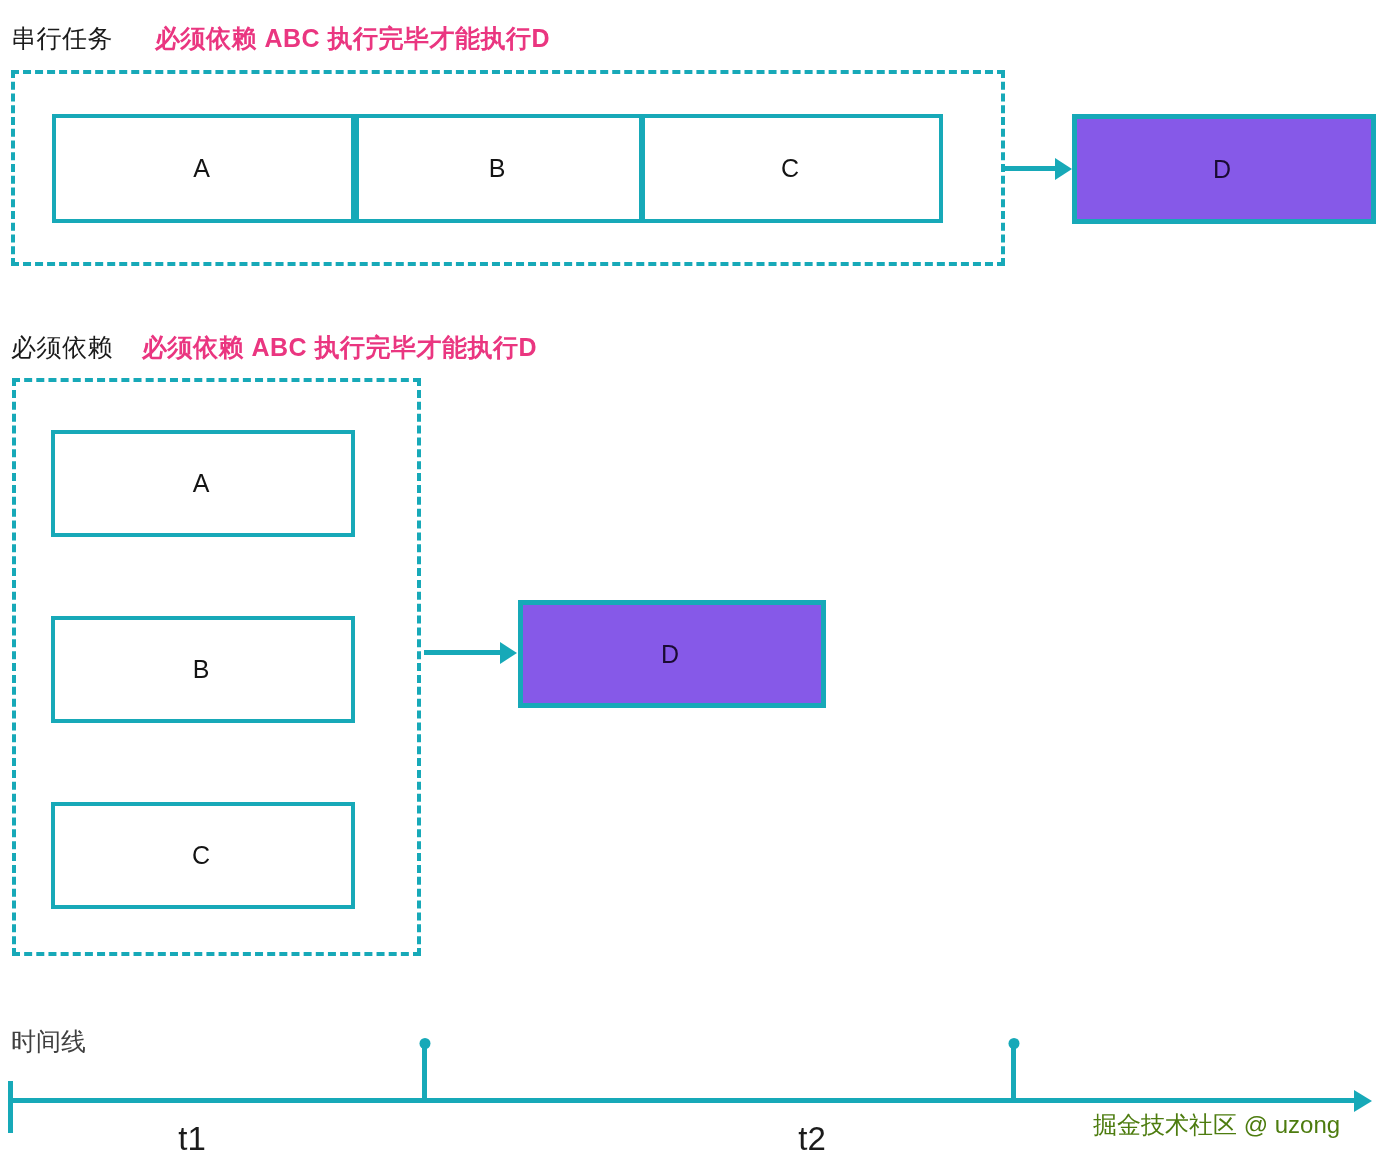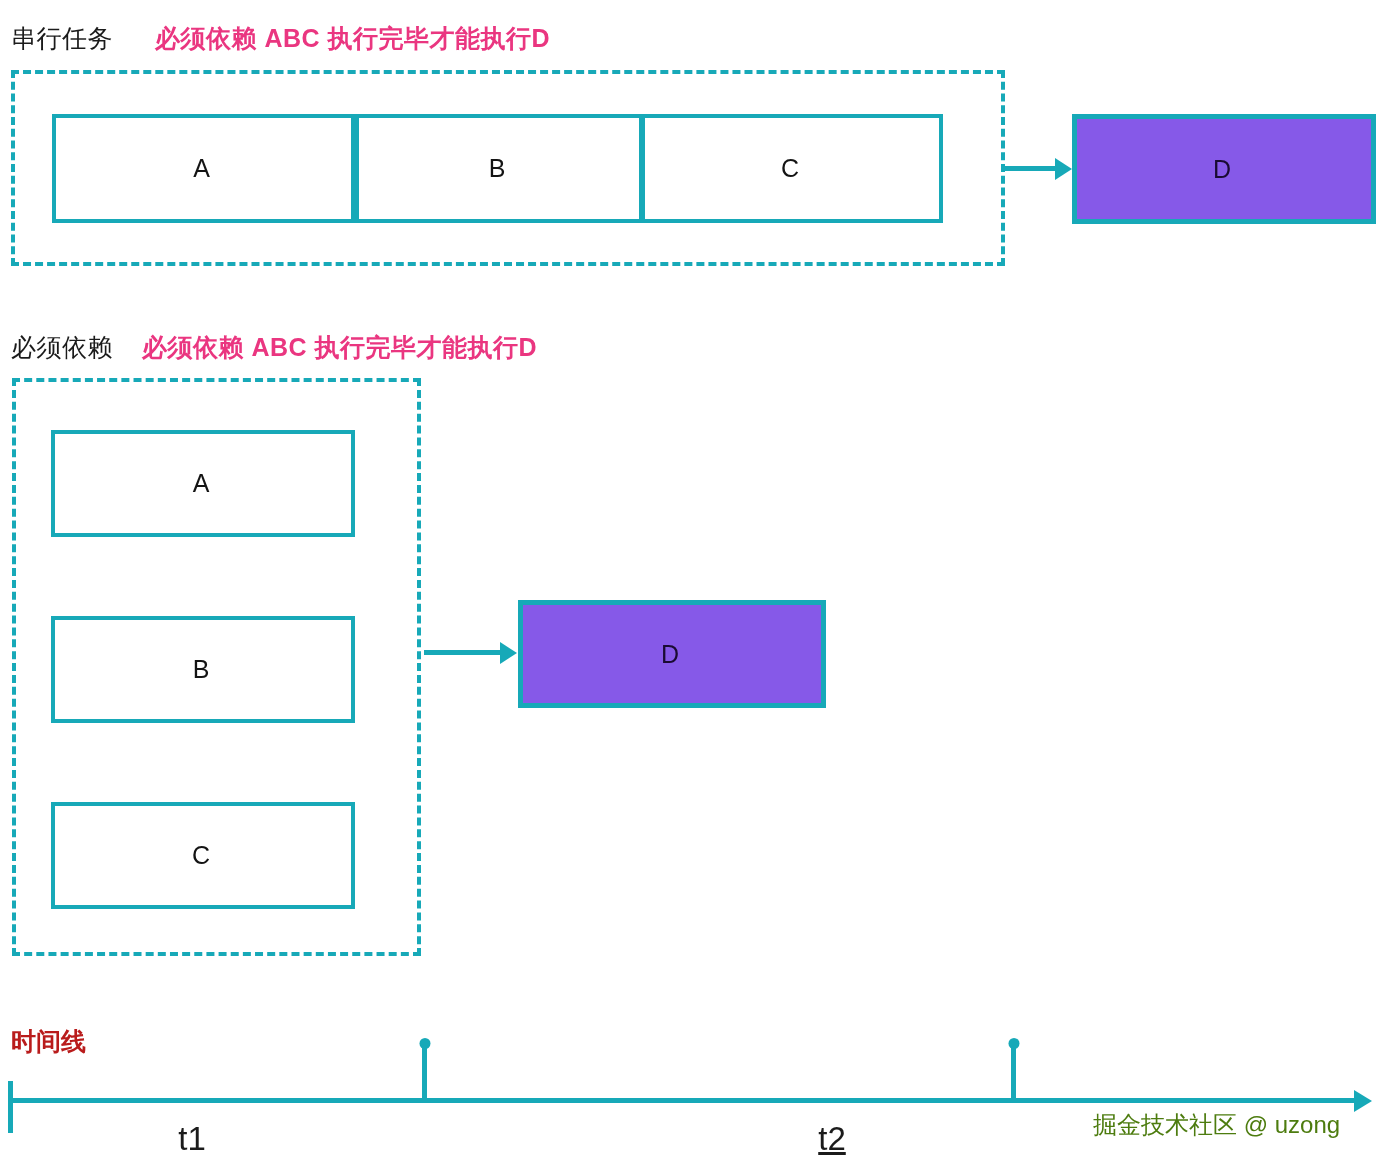--- a/index.html
+++ b/index.html
@@ -86,24 +86,23 @@
     height: 0;
     border-left: 17px solid #17a9b8;
     border-top: 11px solid transparent;
     border-bottom: 11px solid transparent;
   }
 
   
   .timeline-label {
     position: absolute;
     font-size: 25px;
-    color: #b91c1c;
-    white-space: nowrap;
-    line-height: 1;
-    font-weight: bold;
+    color: #404040;
+    white-space: nowrap;
+    line-height: 1;
   }
   .timeline-axis {
     position: absolute;
     height: 5px;
     background: #17a9b8;
   }
   .timeline-axis::after {
     content: "";
     position: absolute;
     right: -16px;
@@ -207,17 +206,17 @@
 
   <div class="tick" style="left:422px; top:1043px; height:58px;">
     <span class="dot"></span>
   </div>
 
   <div class="tick" style="left:1011px; top:1043px; height:58px;">
     <span class="dot"></span>
   </div>
 
   <div class="interval-label" style="left:192px; top:1122px;">t1</div>
-  <div class="interval-label" style="left:832px; top:1122px;text-decoration:underline;">t2</div>
+  <div class="interval-label" style="left:812px; top:1122px;">t2</div>
 
   <div class="watermark" style="left:1093px; top:1113px;">掘金技术社区 @ uzong</div>
 
 </div>
 
 </body></html>

